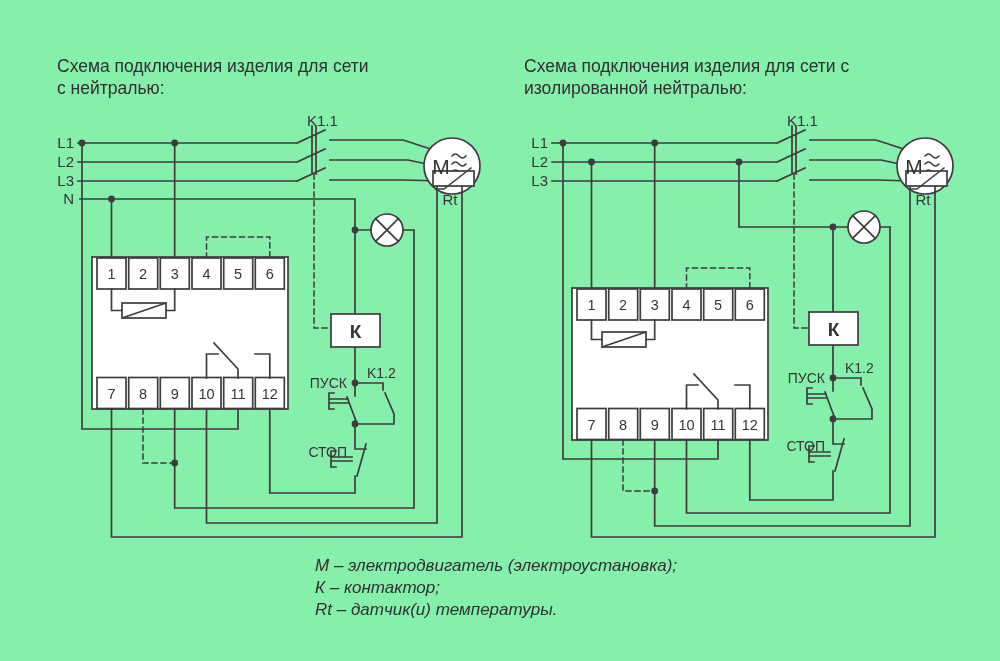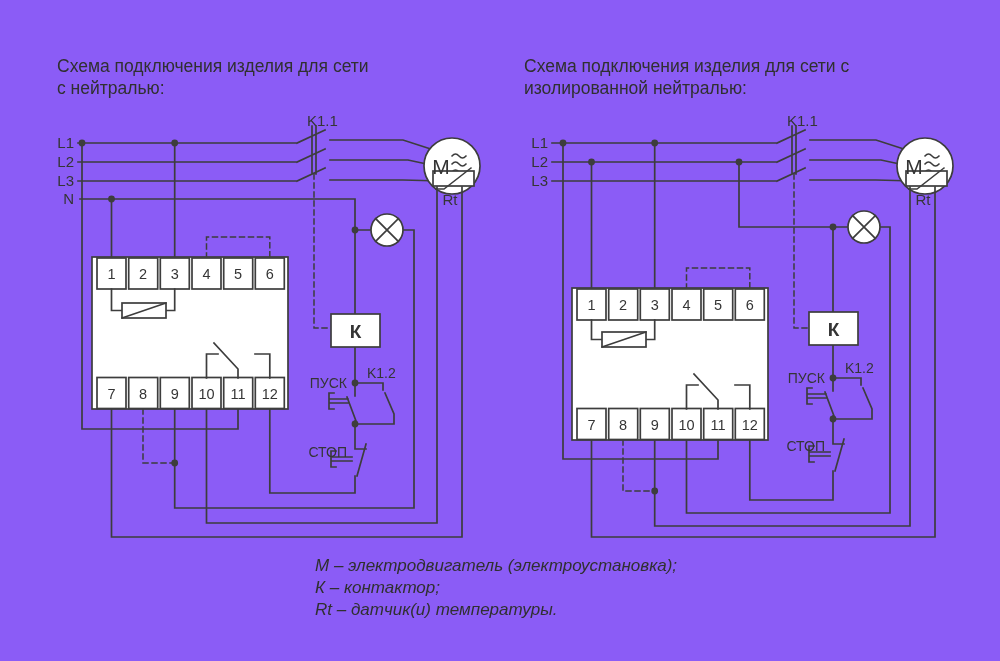--- a/index.html
+++ b/index.html
@@ -1,16 +1,16 @@
 <!DOCTYPE html>
 <html><head>
 <meta charset="utf-8">
 <style>
   html,body{margin:0;padding:0;background:#ffffff;}
-  .stage{position:relative;width:1000px;height:661px;background:#8b5cf6;overflow:hidden;
+  .stage{position:relative;width:1000px;height:661px;background:#86efac;overflow:hidden;
          font-family:"Liberation Sans", sans-serif;}
   svg{display:block}
   text{fill:#353535;font-family:"Liberation Sans", sans-serif;}
   .title{font-size:17.5px;fill:#303030;}
   .lbl{font-size:15px;}
   .small{font-size:14px;}
   .num{font-size:14.5px;}
   .coil{font-size:19px;font-weight:bold;}
   .motor{font-size:21px;}
   .legend{font-size:17px;font-style:italic;fill:#303030;}

